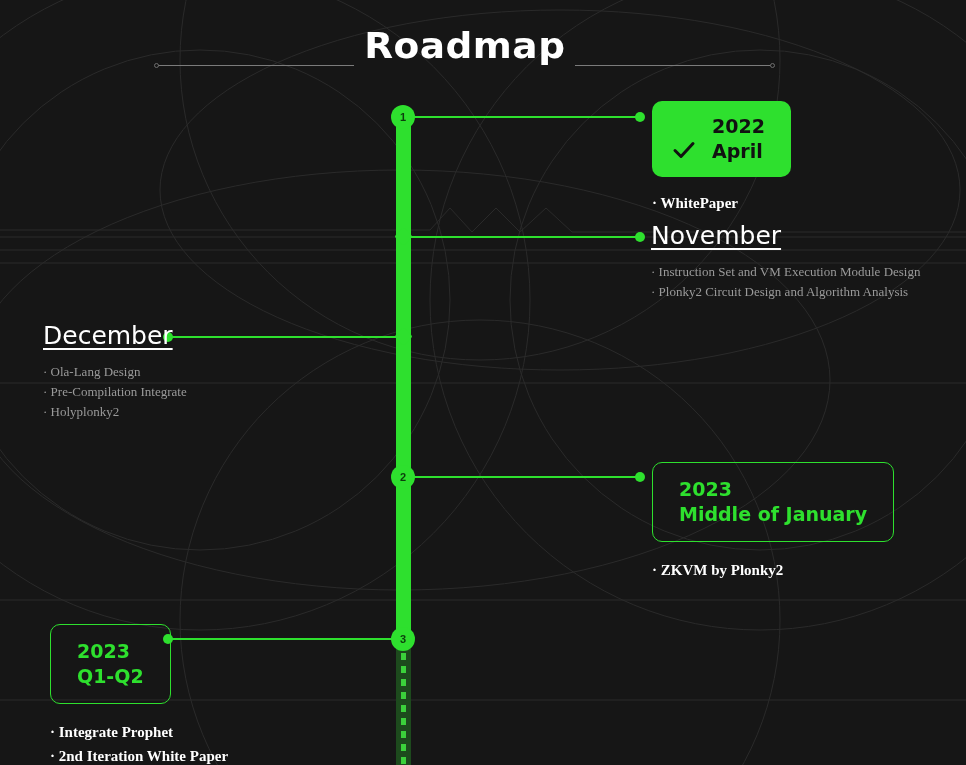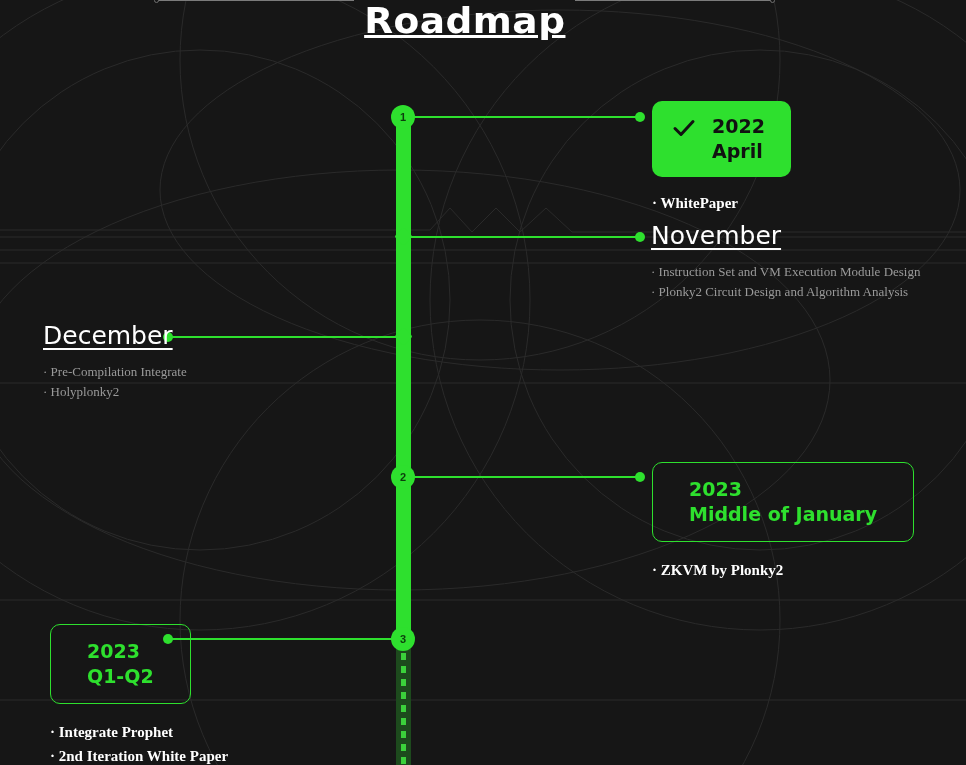--- a/index.html
+++ b/index.html
@@ -28,24 +28,23 @@
   }
 
   
   .title-row {
     position: absolute;
     top: 0;
     left: 0;
     width: 929px;
     height: 66px;
     display: flex;
-    align-items: flex-start;
+    align-items: flex-end;
     justify-content: center;
     z-index: 3;
-    text-decoration: underline;
   }
   .title-rule {
     position: relative;
     height: 1px;
     background: #7b7b7b;
     flex: 0 0 auto;
   }
   .title-rule.left { width: 198px; }
   .title-rule.right { width: 198px; }
   .title-rule .cap {
@@ -150,27 +149,27 @@
   }
   .connector.to-right .dot { right: -5px; }
   .connector.to-left .dot { left: -5px; }
 
   
   .block { position: absolute; z-index: 3; }
 
   .card {
     display: inline-block;
     border-radius: 10px;
-    padding: 14px 36px;
+    padding: 14px 26px;
   }
   .card.filled {
     background: #2ee02e;
     color: #111111;
     display: flex;
-    align-items: flex-start;
+    align-items: flex-end;
     gap: 14px;
     padding: 13px 26px 13px 18px;
   }
   .card.outlined {
     border: 1.5px solid #2ee02e;
     color: #2ee02e;
     background: transparent;
   }
   .card-date {
     font-family: "DejaVu Sans", sans-serif;
@@ -295,20 +294,21 @@
   <div class="head-underlined">November</div>
   <ul class="items muted" style="margin-top:12px">
     <li>· Instruction Set and VM Execution Module Design</li>
     <li>· Plonky2 Circuit Design and Algorithm Analysis</li>
   </ul>
 </div>
 
 <div class="block tl" style="left:43px; top:321px">
   <div class="head-underlined">December</div>
   <ul class="items muted" style="margin-top:12px">
+    <li>· Ola-Lang Design</li>
     <li>· Pre-Compilation Integrate</li>
     <li>· Holyplonky2</li>
   </ul>
 </div>
 
 <div class="block tl" style="left:652px; top:462px">
   <div class="card outlined">
     <div class="card-date">2023</div>
     <div class="card-date">Middle of January</div>
   </div>

